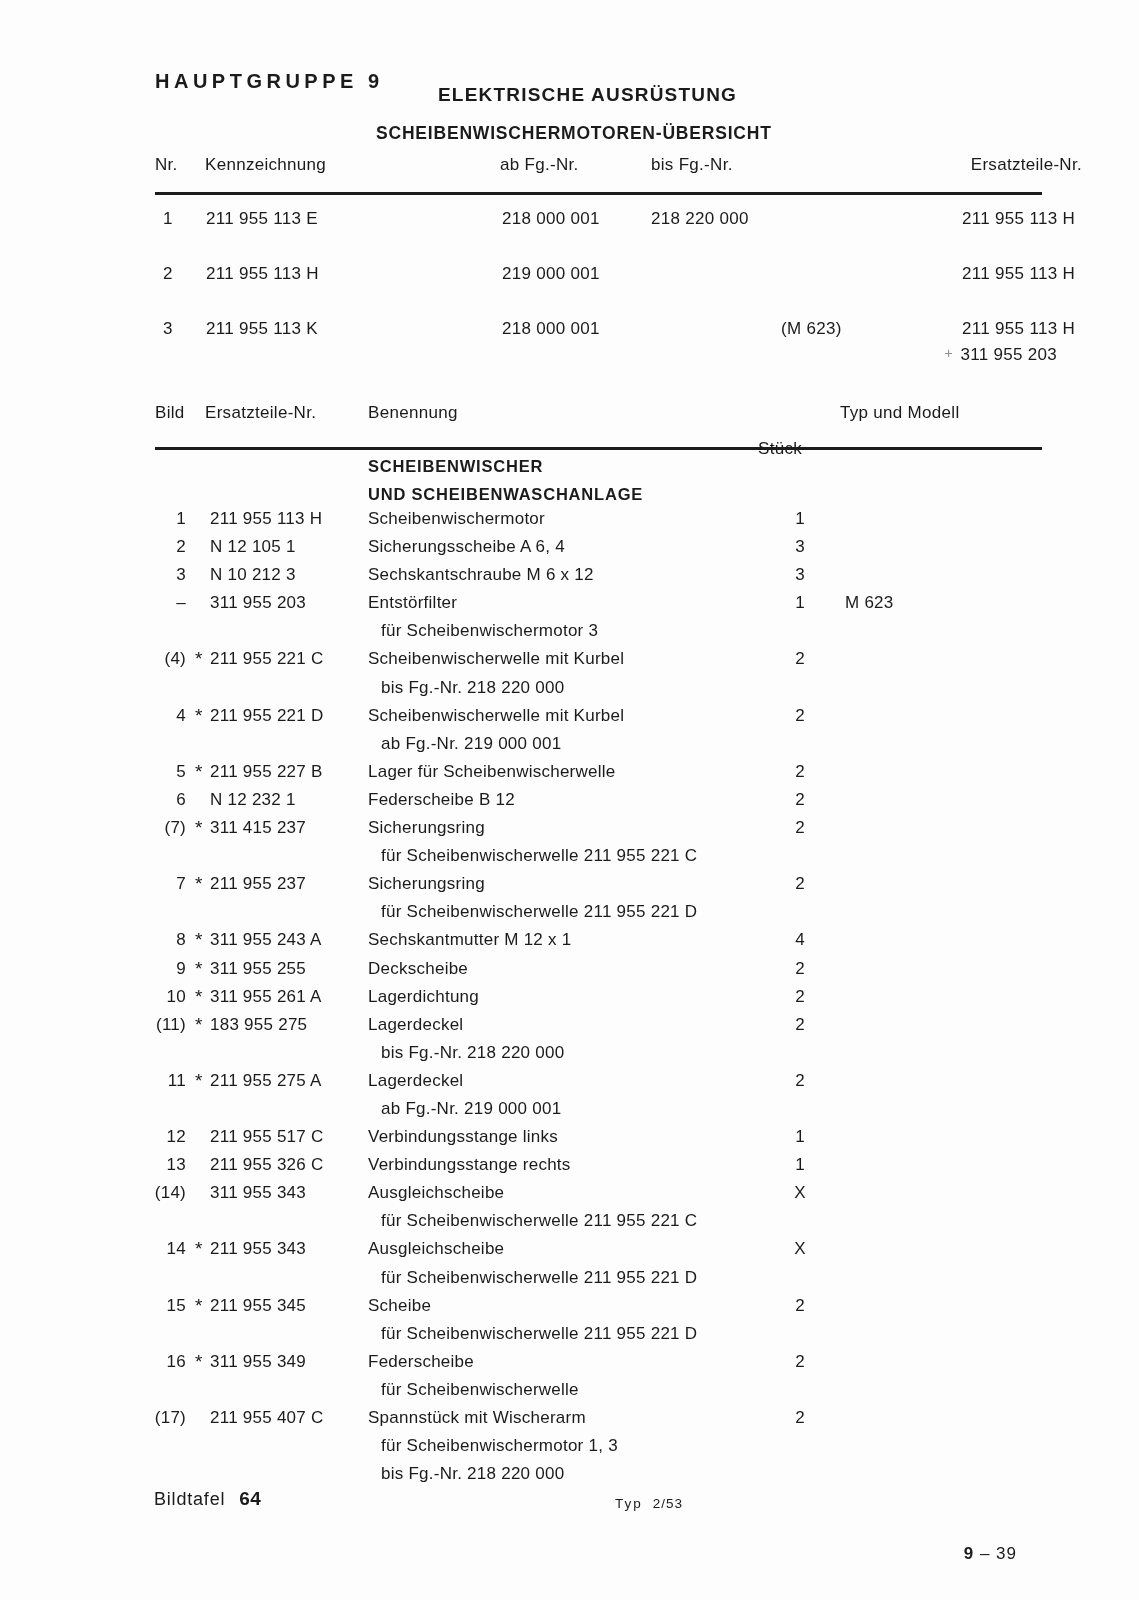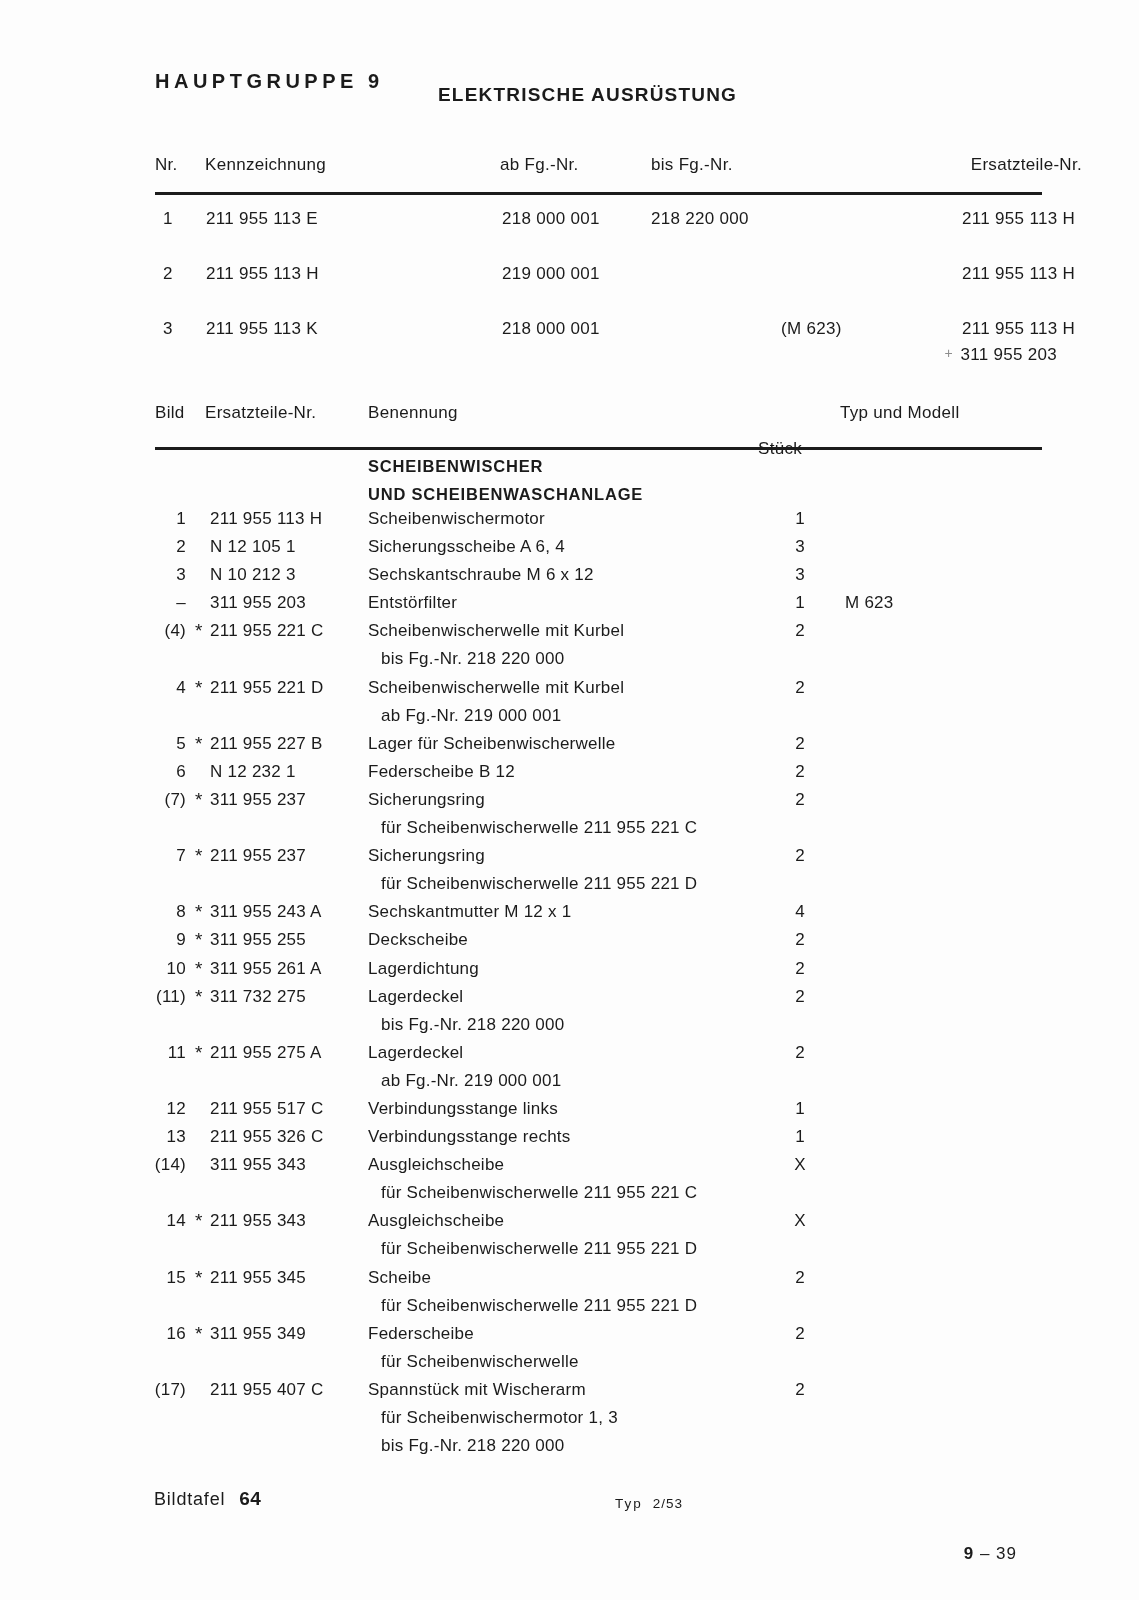--- a/index.html
+++ b/index.html
@@ -64,20 +64,21 @@
   .f-page{top:1544px;right:122px;font-size:17px;letter-spacing:1px;}
   .f-page b{font-weight:700;}
 </style>
 </head>
 <body>
 
 <div class="page">
 
   <div class="abs h-group">HAUPTGRUPPE 9</div>
   <div class="abs h-section">ELEKTRISCHE AUSRÜSTUNG</div>
+  <div class="abs ov-title">SCHEIBENWISCHERMOTOREN-ÜBERSICHT</div>
 
   <div class="abs ov-head">
     <span class="oh-nr">Nr.</span>
     <span class="oh-kenn">Kennzeichnung</span>
     <span class="oh-ab">ab Fg.-Nr.</span>
     <span class="oh-bis">bis Fg.-Nr.</span>
     <span class="oh-ers">Ersatzteile-Nr.</span>
   </div>
   <div class="abs rule rule1"></div>
 
@@ -145,20 +146,23 @@
         <span class="cm"></span>
     </div>
     <div class="prow">
       <span class="cb">–</span>
         <span class="cs"></span>
         <span class="cn">311 955 203</span>
         <span class="cd">Entstörfilter</span>
         <span class="cq">1</span>
         <span class="cm">M 623</span>
     </div>
+    <div class="psub">
+        <span class="csub">für Scheibenwischermotor 3</span>
+      </div>
 
     <div class="prow">
       <span class="cb">(4)</span>
         <span class="cs">*</span>
         <span class="cn">211 955 221 C</span>
         <span class="cd">Scheibenwischerwelle mit Kurbel</span>
         <span class="cq">2</span>
         <span class="cm"></span>
     </div>
     <div class="psub">
@@ -189,21 +193,21 @@
       <span class="cb">6</span>
         <span class="cs"></span>
         <span class="cn">N 12 232 1</span>
         <span class="cd">Federscheibe B 12</span>
         <span class="cq">2</span>
         <span class="cm"></span>
     </div>
     <div class="prow">
       <span class="cb">(7)</span>
         <span class="cs">*</span>
-        <span class="cn">311 955 237</span>
+        <span class="cn">311 415 237</span>
         <span class="cd">Sicherungsring</span>
         <span class="cq">2</span>
         <span class="cm"></span>
     </div>
     <div class="psub">
         <span class="csub">für Scheibenwischerwelle 211 955 221 C</span>
       </div>
 
     <div class="prow">
       <span class="cb">7</span>
@@ -237,21 +241,21 @@
       <span class="cb">10</span>
         <span class="cs">*</span>
         <span class="cn">311 955 261 A</span>
         <span class="cd">Lagerdichtung</span>
         <span class="cq">2</span>
         <span class="cm"></span>
     </div>
     <div class="prow">
       <span class="cb">(11)</span>
         <span class="cs">*</span>
-        <span class="cn">311 732 275</span>
+        <span class="cn">183 955 275</span>
         <span class="cd">Lagerdeckel</span>
         <span class="cq">2</span>
         <span class="cm"></span>
     </div>
     <div class="psub">
         <span class="csub">bis Fg.-Nr. 218 220 000</span>
       </div>
 
     <div class="prow">
       <span class="cb">11</span>

